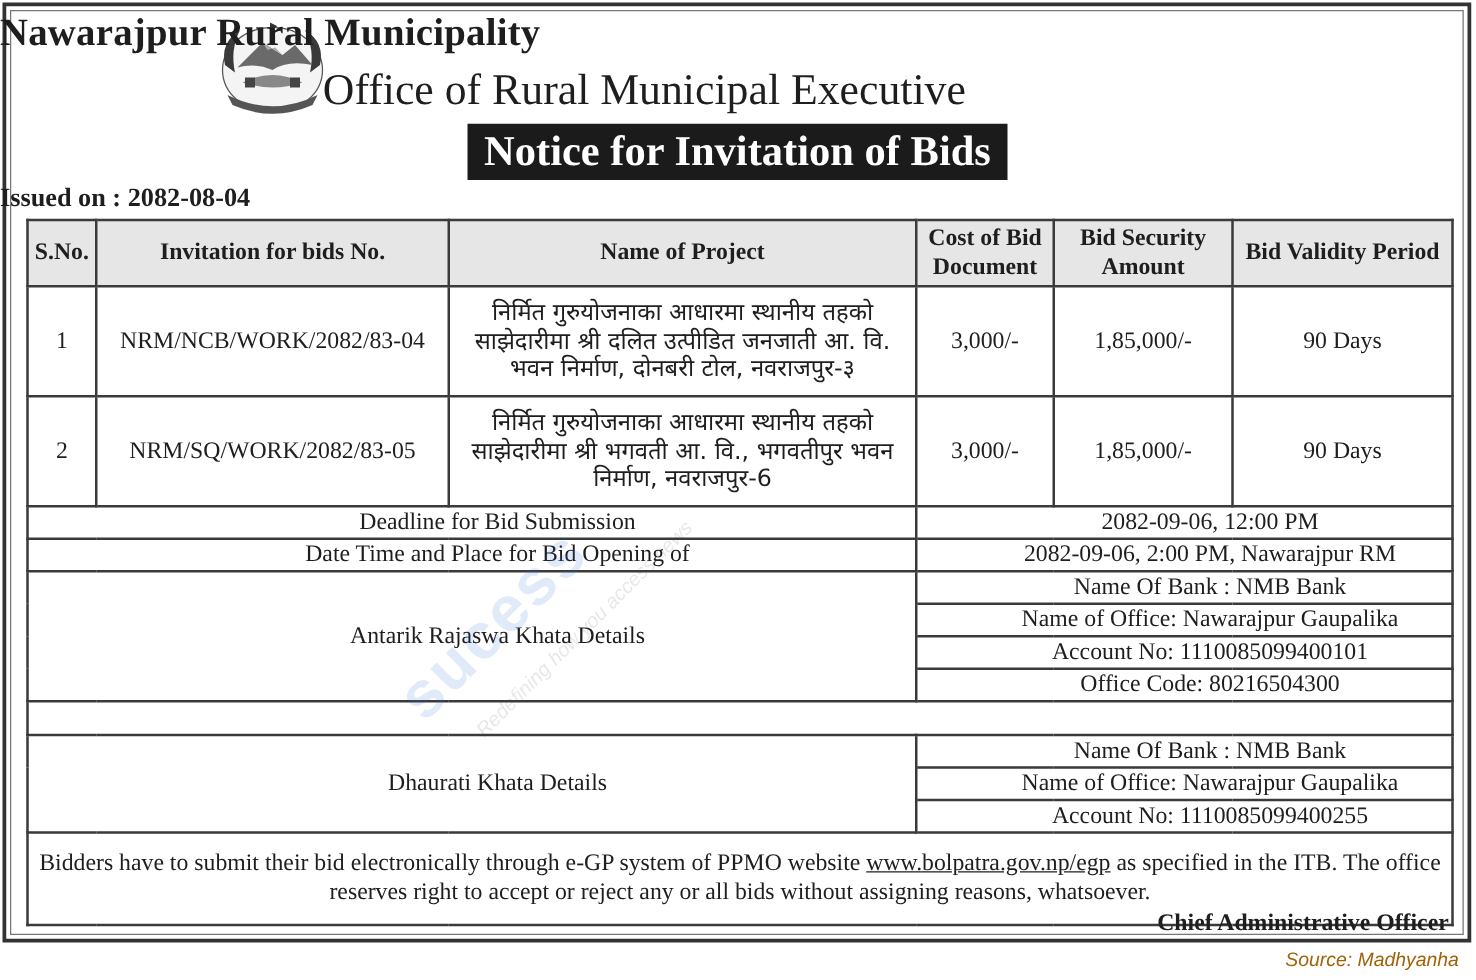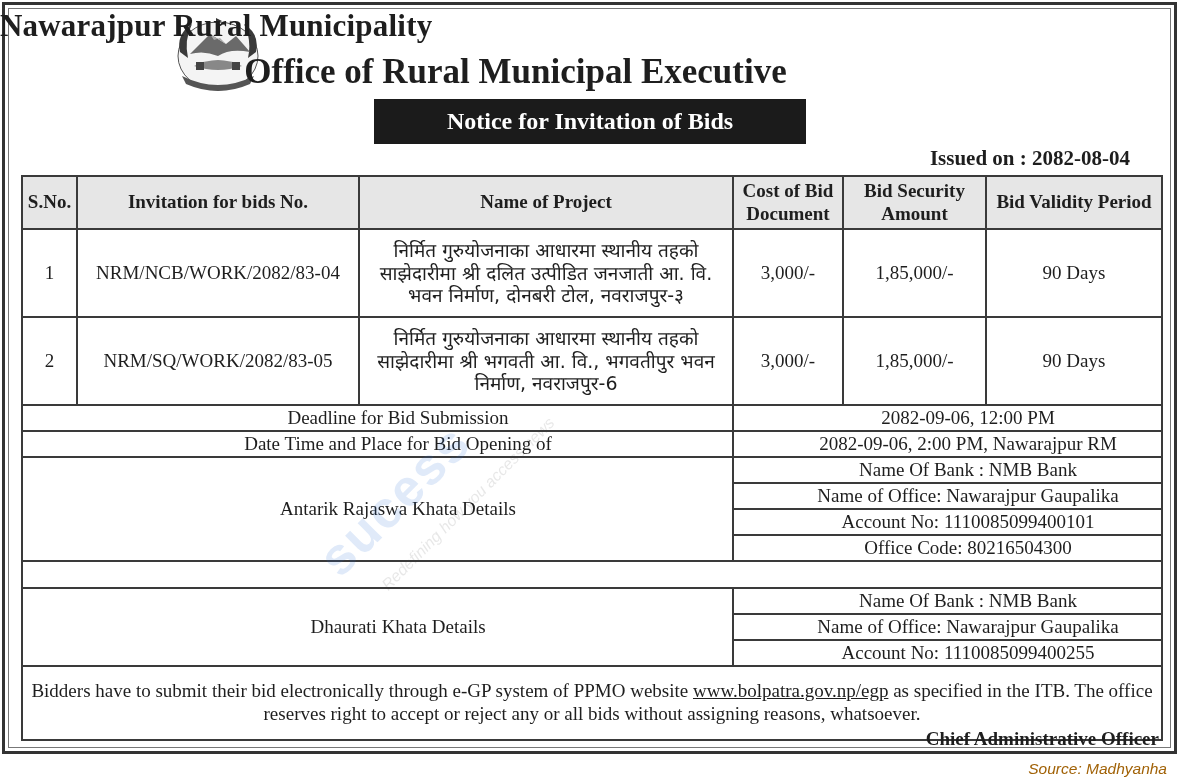--- a/index.html
+++ b/index.html
@@ -17,29 +17,29 @@
 
   .emblem { position: absolute; left: 170px; top: 14px; width: 96px; height: 80px; }
 
   .title1 {
     position: absolute; left: 0; width: 1181px; top: 8px; 
     font-size: 31px; font-weight: bold; letter-spacing: 0.2px; padding-left: 0px;
   }
   .title1 span { position: relative; left: 0px; }
   .title2 {
     position: absolute; left: 0; width: 1031px; top: 52px; text-align: center;
-    font-size: 35px; font-weight: bold;
+    font-size: 35px; font-weight: normal;
   }
   .banner {
     position: absolute; left: 374px; top: 99px; width: 432px; height: 45px;
     background: #1b1b1b; color: #fff; text-align: center;
-    font-size: 24px; font-weight: bold; line-height: 45px;
+    font-size: 34px; font-weight: bold; line-height: 45px;
   }
   .issued {
-    position: absolute; left: 0; width: 1130px; top: 146px; text-align: right;
+    position: absolute; left: 0; width: 1130px; top: 146px; text-align: left;
     font-size: 21px; font-weight: bold;
   }
 
   table.bids {
     position: absolute; left: 21px; top: 175px; width: 1140px;
     border-collapse: collapse; table-layout: fixed;
   }
   table.bids td, table.bids th {
     border: 2px solid #3a3a3a; text-align: center; vertical-align: middle;
     font-size: 19px; font-weight: normal; line-height: 1.2;

